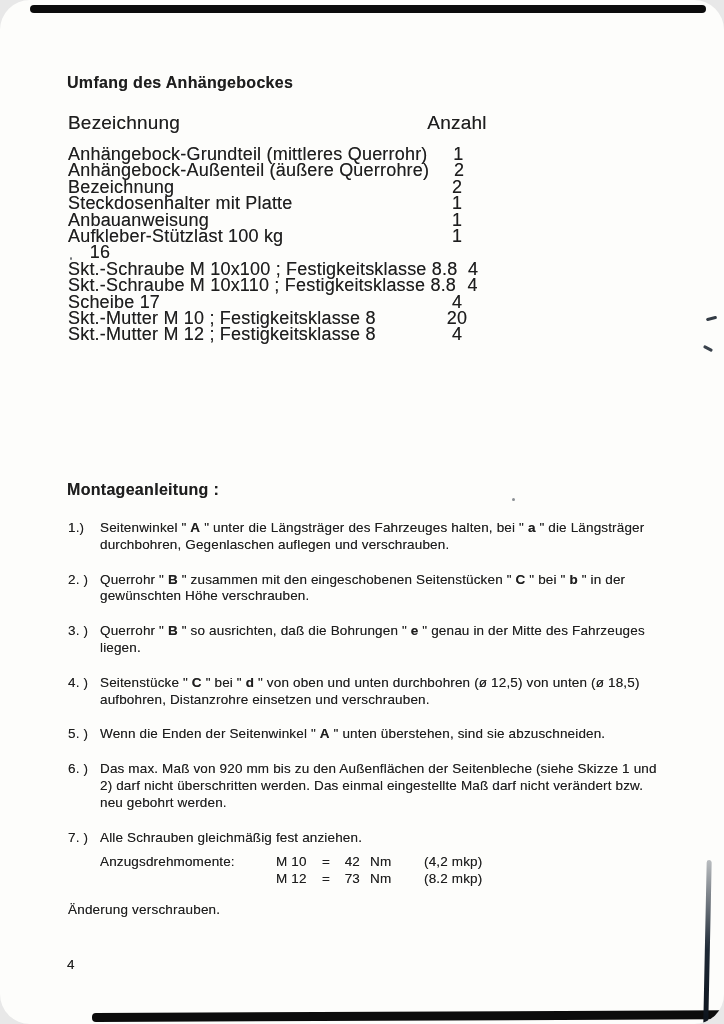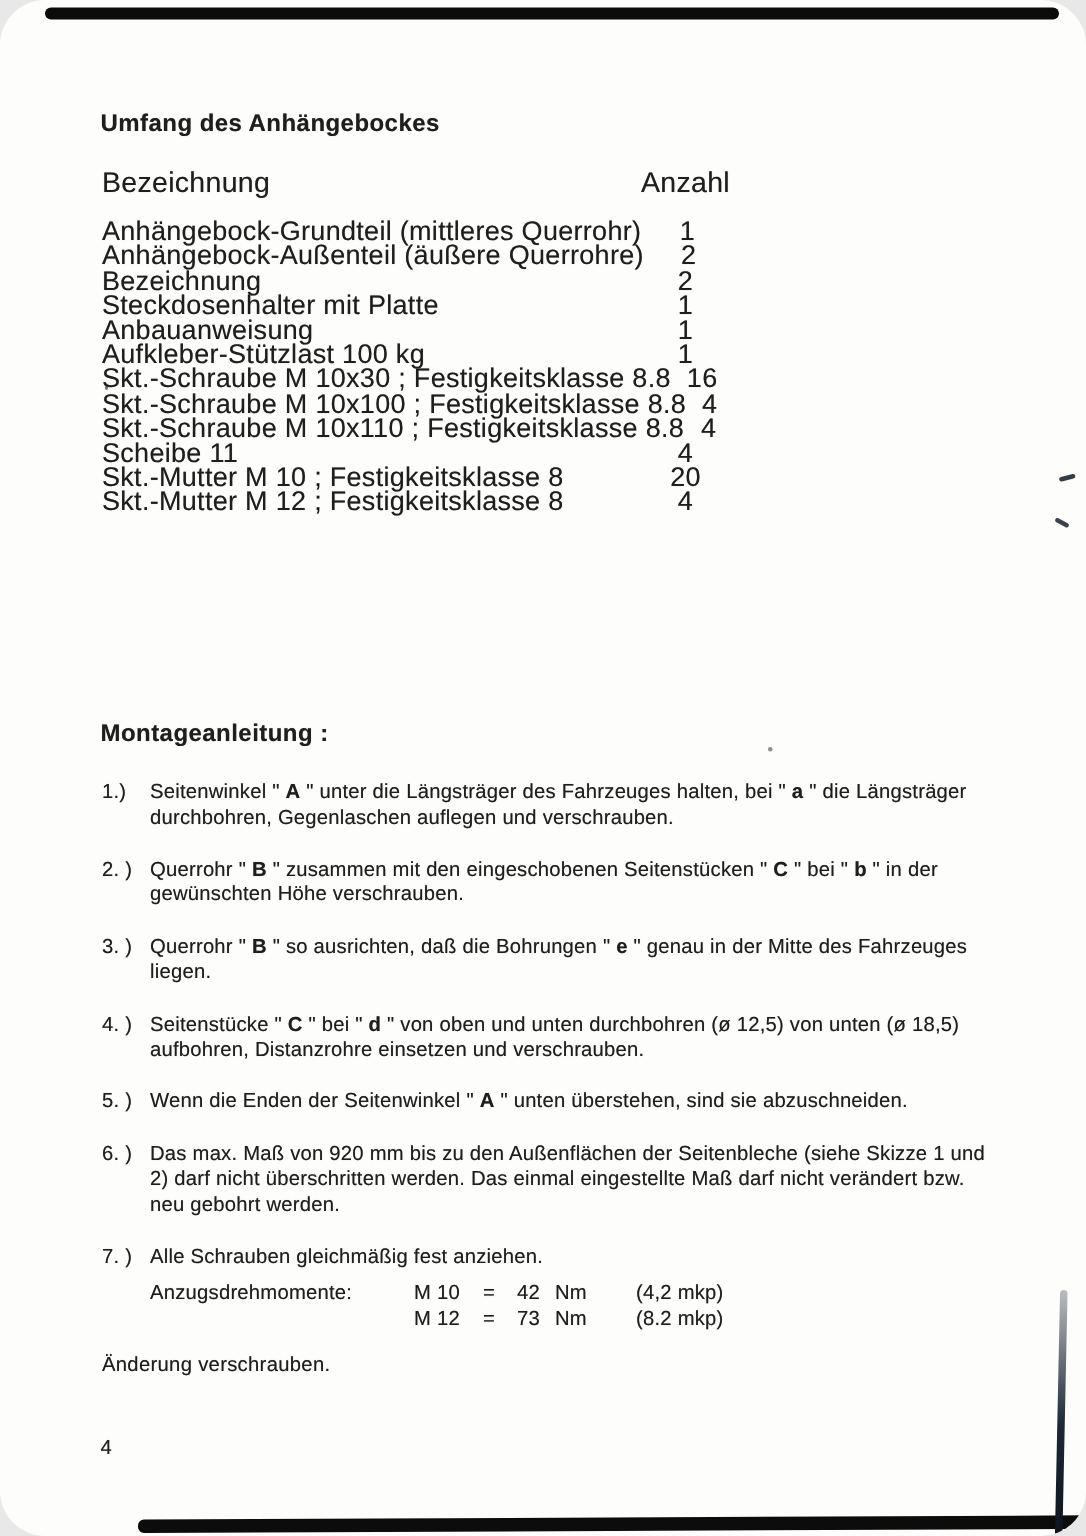--- a/index.html
+++ b/index.html
@@ -94,33 +94,32 @@
       <span class="lbl">Anbauanweisung</span>
       <span class="qty">1</span>
     </div>
     <div class="prow">
       <span class="lbl">Aufkleber-Stützlast 100 kg</span>
       <span class="qty">1</span>
     </div>
 
 
     <div class="prow">
-      <span class="lbl">Skt.-Schraube M 10x30 ; Festigkeitsklasse 8.8</span>
       <span class="qty">16</span>
     </div>
     <div class="prow">
       <span class="lbl">Skt.-Schraube M 10x100 ; Festigkeitsklasse 8.8</span>
       <span class="qty">4</span>
     </div>
     <div class="prow">
       <span class="lbl">Skt.-Schraube M 10x110 ; Festigkeitsklasse 8.8</span>
       <span class="qty">4</span>
     </div>
     <div class="prow">
-      <span class="lbl">Scheibe 11</span>
+      <span class="lbl">Scheibe 17</span>
       <span class="qty">4</span>
     </div>
     <div class="prow">
       <span class="lbl">Skt.-Mutter M 10 ; Festigkeitsklasse 8</span>
       <span class="qty">20</span>
     </div>
     <div class="prow">
       <span class="lbl">Skt.-Mutter M 12 ; Festigkeitsklasse 8</span>
       <span class="qty">4</span>
     </div>

